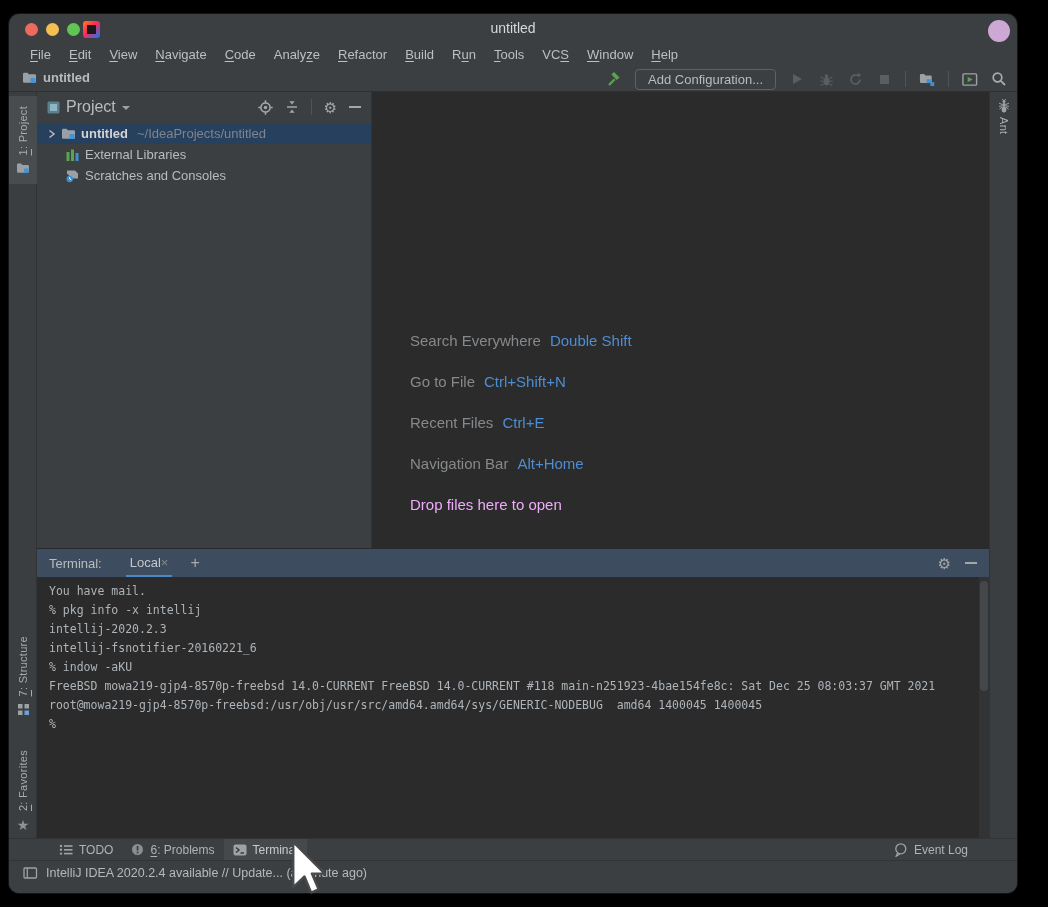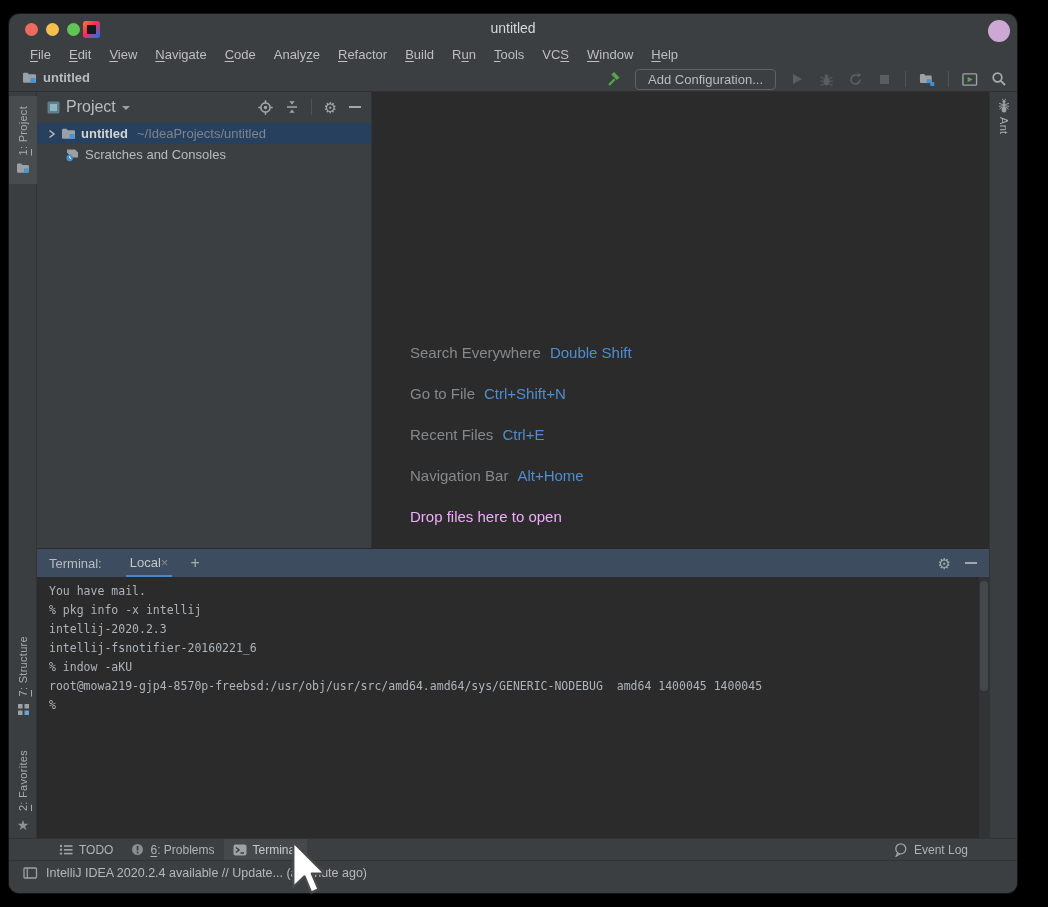--- a/index.html
+++ b/index.html
@@ -58,21 +58,21 @@
   .minus-bar { width:12px; height:2px; background:#a4a7a9; }
   .tree { position:absolute; left:0; top:31px; width:100%; }
   .trow { height:21px; display:flex; align-items:center; font-size:13px; color:#b9bcbe; padding-left:10px; gap:5px; }
   .trow.sel { background:#26405e; }
   .trow .name-b { font-weight:bold; color:#d2d4d6; }
   .trow .path { color:#7e8490; margin-left:4px; }
   .indent { width:13px; flex:none; }
 
   
   .hints { position:absolute; left:38px; top:240px; }
-  .hint-row { height:41px; display:flex; align-items:center; font-size:15px; }
+  .hint-row { height:41px; display:flex; font-size:15px; }
   .hl { color:#86898c; } .hs { color:#4e8dd2; margin-left:9px; }
   .drop { color:#f0abfc; }
 
   
   .terminal { position:absolute; left:28px; top:534px; width:952px; height:290px; background:#2b2b2b; border-top:1px solid #282a2b; }
   .term-header { position:absolute; left:0; top:0; width:100%; height:28px; background:#3d4d5f; display:flex; align-items:center; padding:0 12px; }
   .term-label { font-size:13px; color:#b9bcbe; }
   .term-tab { margin-left:24px; display:flex; align-items:center; height:28px; padding:0 4px;
     border-bottom:2px solid #4a88c7; font-size:13px; color:#c3c7ca; }
   .tab-close { font-size:13px; color:#85898c; line-height:13px; }
@@ -295,20 +295,31 @@
             </svg>
         </span>
         <span>
           <svg width="15" height="13" viewBox="0 0 15 13">
               <path d="M1 3 q0-1.3 1.3-1.3 h3.2 l1.3 1.6 h6 q1.2 0 1.2 1.2 v6 q0 1.2-1.2 1.2 h-10.5 q-1.3 0-1.3-1.3 z" fill="#9aa0a6"></path>
               <rect x="8.5" y="7" width="5" height="5" fill="#4393d6"></rect>
             </svg>
         </span>
         <span class="name-b">untitled</span>
         <span class="path">~/IdeaProjects/untitled</span>
+      </div>
+      <div class="trow">
+        <span class="indent"></span>
+        <span>
+          <svg width="15" height="14" viewBox="0 0 15 14">
+              <rect x="1.5" y="4" width="3" height="9" fill="#57a64a"></rect>
+              <rect x="6" y="1.5" width="3" height="11.5" fill="#57a64a"></rect>
+              <rect x="10.5" y="5" width="3" height="8" fill="#3f8fd2"></rect>
+            </svg>
+        </span>
+        <span>External Libraries</span>
       </div>
       <div class="trow">
         <span class="indent"></span>
         <span>
           <svg width="15" height="14" viewBox="0 0 15 14">
               <path d="M2 1.5 h8 l3 3 v5 h-6 l-5 -5 z" fill="#9aa0a6"></path>
               <circle cx="4.7" cy="10" r="3.2" fill="#3f8fd2"></circle>
               <line x1="4.7" y1="10" x2="4.7" y2="8.2" stroke="#fff" stroke-width="1"></line>
               <line x1="4.7" y1="10" x2="6.2" y2="10.8" stroke="#fff" stroke-width="1"></line>
             </svg>
@@ -354,20 +365,21 @@
         <span class="gear-glyph">⚙</span>
         <span class="minus-bar"></span>
       </div>
     </div>
     <div class="term-body">
       <div class="tl">You have mail.</div>
       <div class="tl">% pkg info -x intellij</div>
       <div class="tl">intellij-2020.2.3</div>
       <div class="tl">intellij-fsnotifier-20160221_6</div>
       <div class="tl">% indow -aKU</div>
+      <div class="tl">FreeBSD mowa219-gjp4-8570p-freebsd 14.0-CURRENT FreeBSD 14.0-CURRENT #118 main-n251923-4bae154fe8c: Sat Dec 25 08:03:37 GMT 2021</div>
       <div class="tl">root@mowa219-gjp4-8570p-freebsd:/usr/obj/usr/src/amd64.amd64/sys/GENERIC-NODEBUG  amd64 1400045 1400045</div>
       <div class="tl">%</div>
     </div>
     <div class="term-scroll">
         <div class="term-thumb"></div>
       </div>
   </div>
 
   <div class="bottom-bar">
     <div class="btab">

